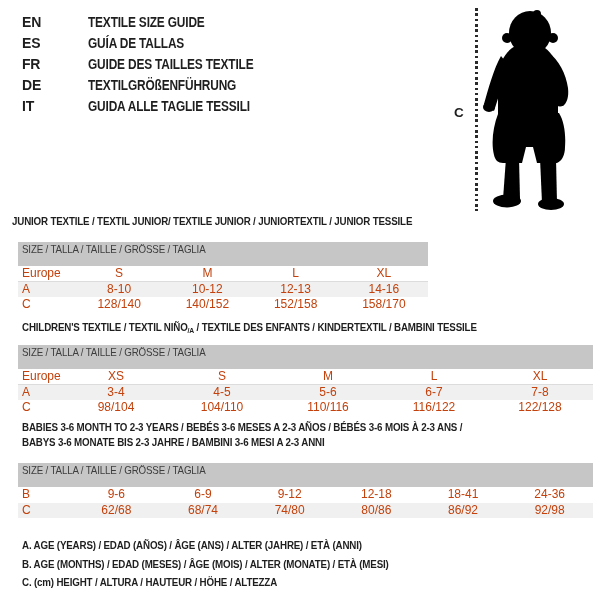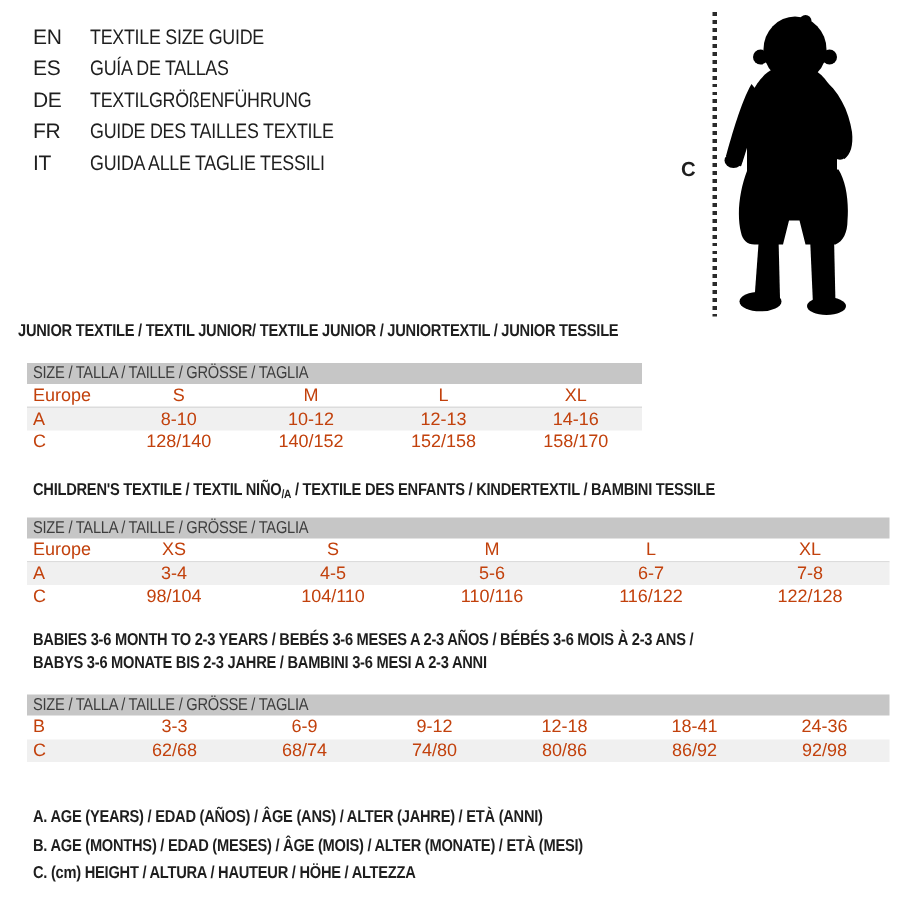--- a/index.html
+++ b/index.html
@@ -6,35 +6,35 @@
   body {
     width:600px; height:600px; background:#ffffff;
     font-family:"Liberation Sans", sans-serif; color:#1e1e1e;
     position:relative; overflow:hidden;
   }
   .abs { position:absolute; }
   .cond { display:inline-block; transform:scaleX(0.85); transform-origin:0 50%; white-space:nowrap; }
 
   
   .langs { left:22px; top:11px; }
-  .lang-row { display:flex; height:21px; align-items:flex-end;
-              font-weight:normal; font-size:14px; letter-spacing:-0.2px; }
+  .lang-row { display:flex; height:21px; align-items:center;
+              font-weight:bold; font-size:14px; letter-spacing:-0.2px;gap:28px; }
   .lang-code { width:38px; flex:0 0 38px; }
 
   
   .height-label { left:454px; top:105px; font-weight:bold; font-size:13.5px; }
   .dotted-line { left:475px; top:8px; width:3px; height:203px;
     background:repeating-linear-gradient(to bottom, #2a2a2a 0 2.6px, transparent 2.6px 5.3px); }
   .baby { left:482px; top:8px; }
 
   
   .tbl-title { font-weight:bold; font-size:11.5px; letter-spacing:-0.2px;
                line-height:15px; white-space:nowrap; }
   .subsc { font-size:8px; vertical-align:-2px; }
-  .size-bar { height:14px; line-height:14px; background:#c6c6c6; color:#3d3d3d;
+  .size-bar { height:24px; line-height:14px; background:#c6c6c6; color:#3d3d3d;
               font-size:11.5px; padding-left:4px; letter-spacing:-0.2px; }
   .trow { display:flex; height:15.5px; line-height:15.5px; font-size:12px; color:#c2410c; }
   .trow .lbl { padding-left:4px; box-sizing:border-box; }
   .t1 .lbl { flex:0 0 57px; }
   .t2 .lbl { flex:0 0 45px; }
   .t3 .lbl { flex:0 0 55px; }
   .trow .val { flex:1; text-align:center; }
   .stripe { background:#f0f0f0; }
   .rule { border-bottom:1px solid #dcdcdc; box-sizing:border-box; }
 
@@ -51,26 +51,26 @@
   <section class="abs langs">
     <div class="lang-row">
       <span class="lang-code">EN</span>
       <span class="cond">TEXTILE SIZE GUIDE</span>
     </div>
     <div class="lang-row">
       <span class="lang-code">ES</span>
       <span class="cond">GUÍA DE TALLAS</span>
     </div>
     <div class="lang-row">
+      <span class="lang-code">FR</span>
+      <span class="cond">GUIDE DES TAILLES TEXTILE</span>
+    </div>
+    <div class="lang-row">
       <span class="lang-code">DE</span>
       <span class="cond">TEXTILGRÖßENFÜHRUNG</span>
-    </div>
-    <div class="lang-row">
-      <span class="lang-code">FR</span>
-      <span class="cond">GUIDE DES TAILLES TEXTILE</span>
     </div>
     <div class="lang-row">
       <span class="lang-code">IT</span>
       <span class="cond">GUIDA ALLE TAGLIE TESSILI</span>
     </div>
   </section>
 
   <div class="abs height-label">C</div>
   <div class="abs dotted-line"></div>
   <svg class="abs baby" width="96" height="204" viewBox="0 0 96 204" aria-hidden="true">
@@ -158,21 +158,21 @@
   <div class="abs tbl-title" style="left:22px; top:420px;">
     <div><span class="cond">BABIES 3-6 MONTH TO 2-3 YEARS / BEBÉS 3-6 MESES A 2-3 AÑOS / BÉBÉS 3-6 MOIS À 2-3 ANS /</span></div>
     <div><span class="cond">BABYS 3-6 MONATE BIS 2-3 JAHRE / BAMBINI 3-6 MESI A 2-3 ANNI</span></div>
   </div>
   <div class="abs t3" style="left:18px; top:463px; width:575px;">
     <div class="size-bar">
       <span class="cond">SIZE / TALLA / TAILLE / GRÖSSE / TAGLIA</span>
     </div>
     <div class="trow">
       <span class="lbl">B</span>
-      <span class="val">3-3</span>
+      <span class="val">9-6</span>
       <span class="val">6-9</span>
       <span class="val">9-12</span>
       <span class="val">12-18</span>
       <span class="val">18-41</span>
       <span class="val">24-36</span>
     </div>
     <div class="trow stripe">
       <span class="lbl">C</span>
       <span class="val">62/68</span>
       <span class="val">68/74</span>

